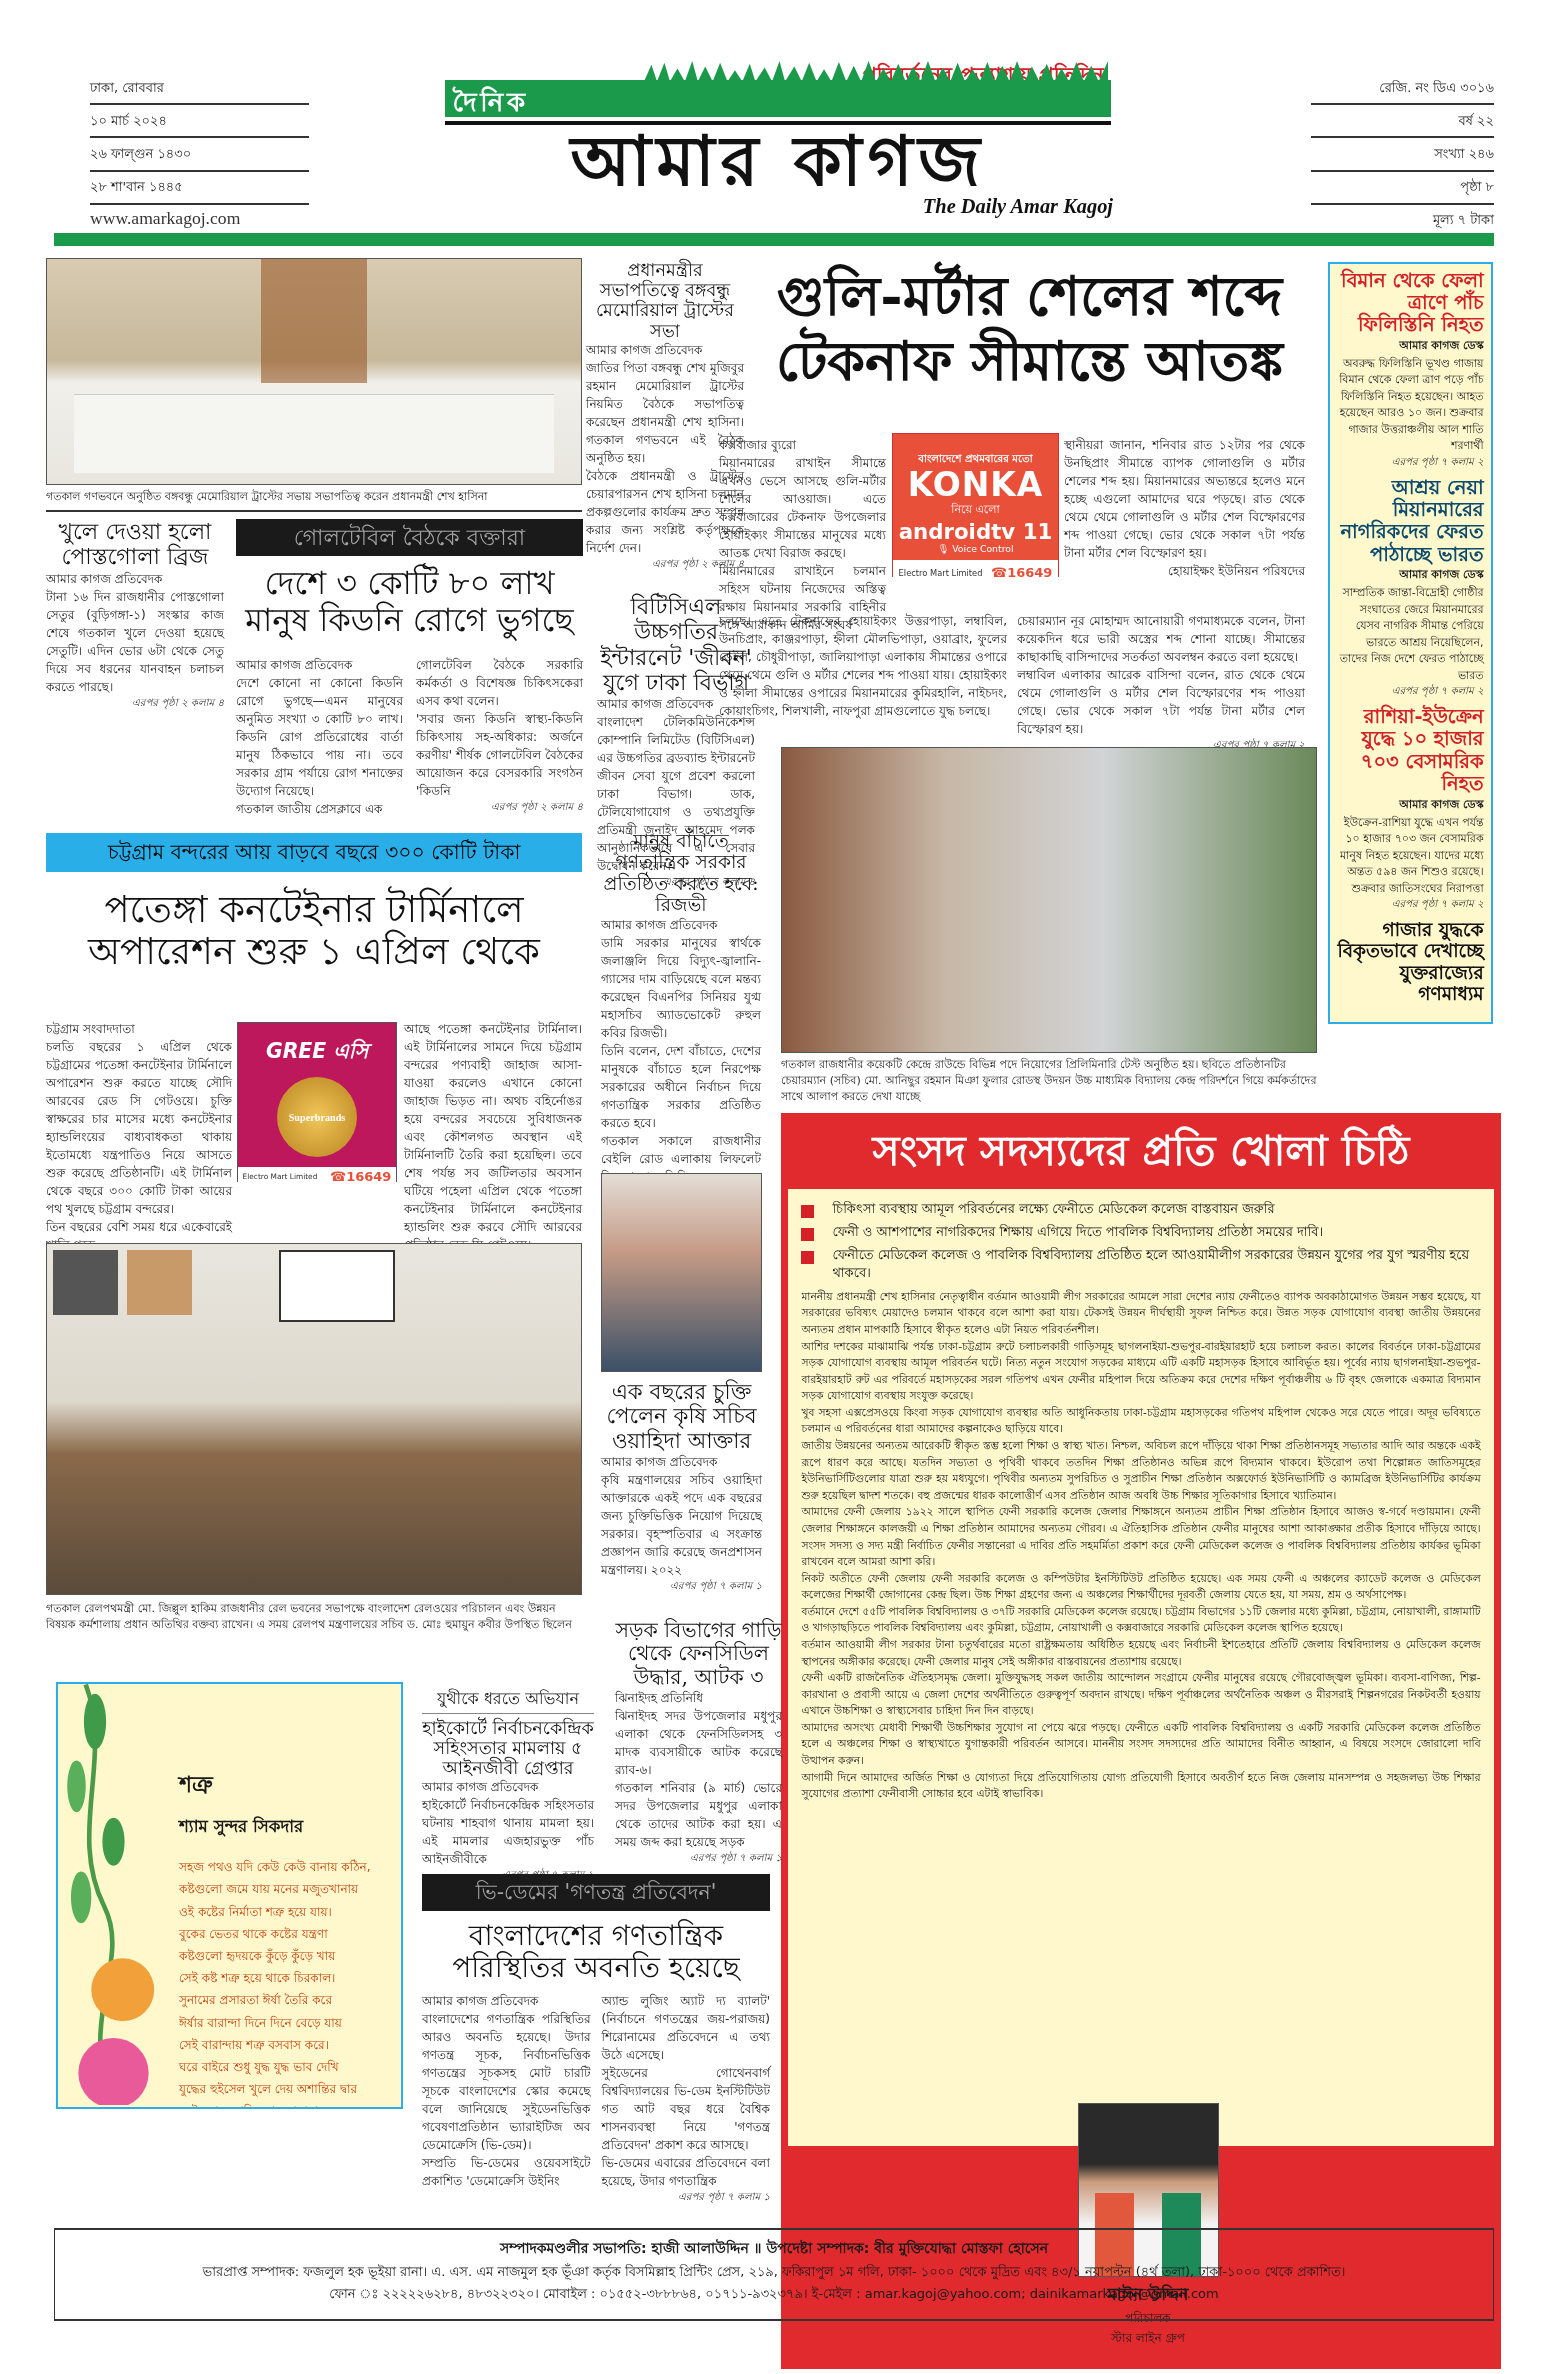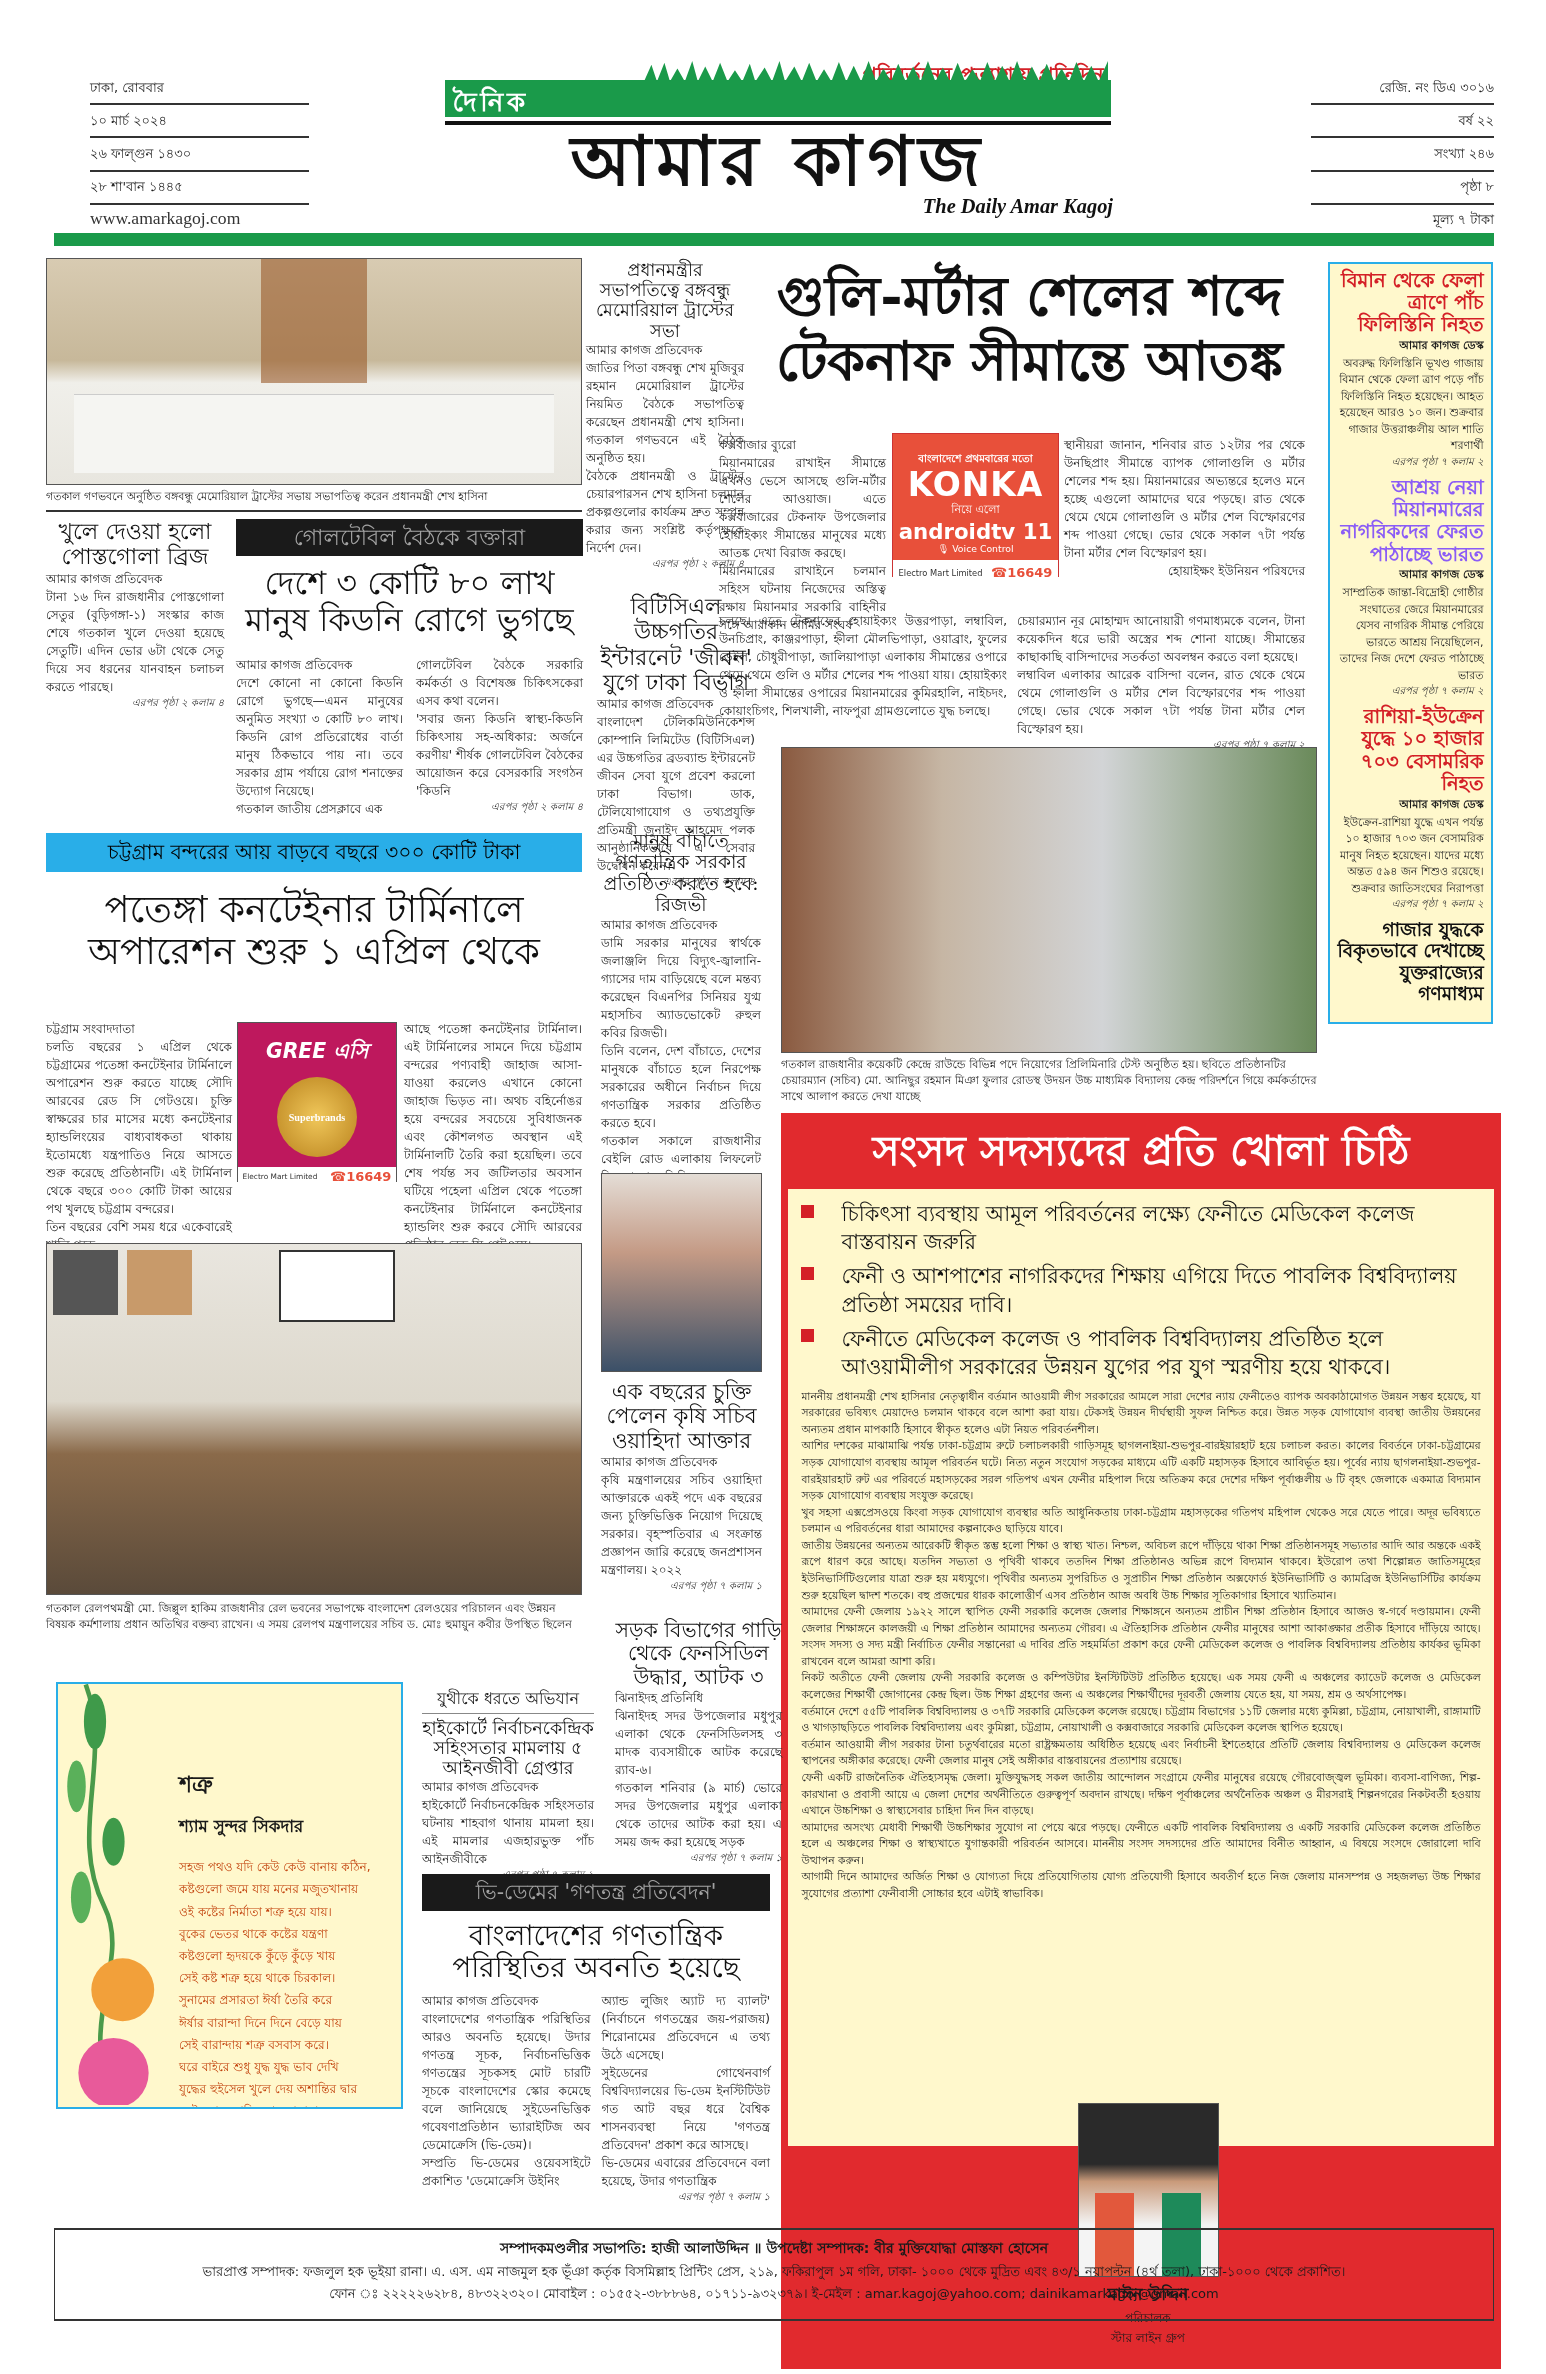--- a/index.html
+++ b/index.html
@@ -15,21 +15,21 @@
 .rule{height:2.8px;background:#333}
 
 .mh-left .row{border-bottom:2.8px double #333;font-size:13px;padding:5.6px 0 4.6px;color:#222}
 .mh-right .row{border-bottom:2.8px double #333;font-size:13px;padding:5.6px 0 4.6px;text-align:right;color:#222}
 .green-bar{background:#1a9a4a}
 .yellow-box{background:#fff8cc}
 .blue-border{border:2.8px solid #29aee8}
 .red{color:#d42027}
 .blackband{background:#1a1a1a;color:#a3a3a3;text-align:center;font-family:"DejaVu Sans",sans-serif}
 .cyanband{background:#29aee8;color:#000;text-align:center;font-family:"DejaVu Sans",sans-serif}
-.bullet{display:flex;align-items:flex-start;gap:27px;font-size:21px;line-height:1.35;margin-bottom:5.6px;color:#111}
+.bullet{display:flex;align-items:flex-start;gap:18px;font-size:13px;line-height:1.35;margin-bottom:5.6px;color:#111}
 .bullet .sq{width:13px;height:13px;background:#d42027;margin-top:4.6px;flex:none}
 .poem-line{font-size:12px;line-height:1.85;color:#c2410c}
 </style>
 </head>
 <body>
 
 <div class="abs mh-left" style="left:90px;top:72px;width:219px;">
   <div class="row">ঢাকা, রোববার</div>
   <div class="row">১০ মার্চ ২০২৪</div>
   <div class="row">২৬ ফাল্গুন ১৪৩০</div>
@@ -110,21 +110,21 @@
 </div>
 
 <div class="abs yellow-box blue-border" style="left:1328px;top:262px;width:165px;height:762px;padding:5.6px 7.4px;text-align:right;overflow:hidden;">
   <div>
     <div class="hl" style="font-size:19.5px;color:#d42027;">বিমান থেকে ফেলা ত্রাণে পাঁচ ফিলিস্তিনি নিহত</div>
     <div style="font-weight:bold;font-size:11px;">আমার কাগজ ডেস্ক</div>
     <div class="by" style="font-size:11px;">অবরুদ্ধ ফিলিস্তিনি ভূখণ্ড গাজায় বিমান থেকে ফেলা ত্রাণ পড়ে পাঁচ ফিলিস্তিনি নিহত হয়েছেন। আহত হয়েছেন আরও ১০ জন। শুক্রবার গাজার উত্তরাঞ্চলীয় আল শাতি শরণার্থী</div>
     <div class="cont">এরপর পৃষ্ঠা ৭ কলাম ২</div>
   </div>
   <div style="margin-top:7.4px;">
-    <div class="hl" style="font-size:19.5px;color:#8b5cf6;">আশ্রয় নেয়া মিয়ানমারের নাগরিকদের ফেরত পাঠাচ্ছে ভারত</div>
+    <div class="hl" style="font-size:19.5px;color:#0c4a6e;">আশ্রয় নেয়া মিয়ানমারের নাগরিকদের ফেরত পাঠাচ্ছে ভারত</div>
     <div style="font-weight:bold;font-size:11px;">আমার কাগজ ডেস্ক</div>
     <div class="by" style="font-size:11px;">সাম্প্রতিক জান্তা-বিদ্রোহী গোষ্ঠীর সংঘাতের জেরে মিয়ানমারের যেসব নাগরিক সীমান্ত পেরিয়ে ভারতে আশ্রয় নিয়েছিলেন, তাদের নিজ দেশে ফেরত পাঠাচ্ছে ভারত</div>
     <div class="cont">এরপর পৃষ্ঠা ৭ কলাম ২</div>
   </div>
   <div style="margin-top:7.4px;">
     <div class="hl" style="font-size:19.5px;color:#d42027;">রাশিয়া-ইউক্রেন যুদ্ধে ১০ হাজার ৭০৩ বেসামরিক নিহত</div>
     <div style="font-weight:bold;font-size:11px;">আমার কাগজ ডেস্ক</div>
     <div class="by" style="font-size:11px;">ইউক্রেন-রাশিয়া যুদ্ধে এখন পর্যন্ত ১০ হাজার ৭০৩ জন বেসামরিক মানুষ নিহত হয়েছেন। যাদের মধ্যে অন্তত ৫৯৪ জন শিশুও রয়েছে। শুক্রবার জাতিসংঘের নিরাপত্তা</div>
     <div class="cont">এরপর পৃষ্ঠা ৭ কলাম ২</div>
   </div>

